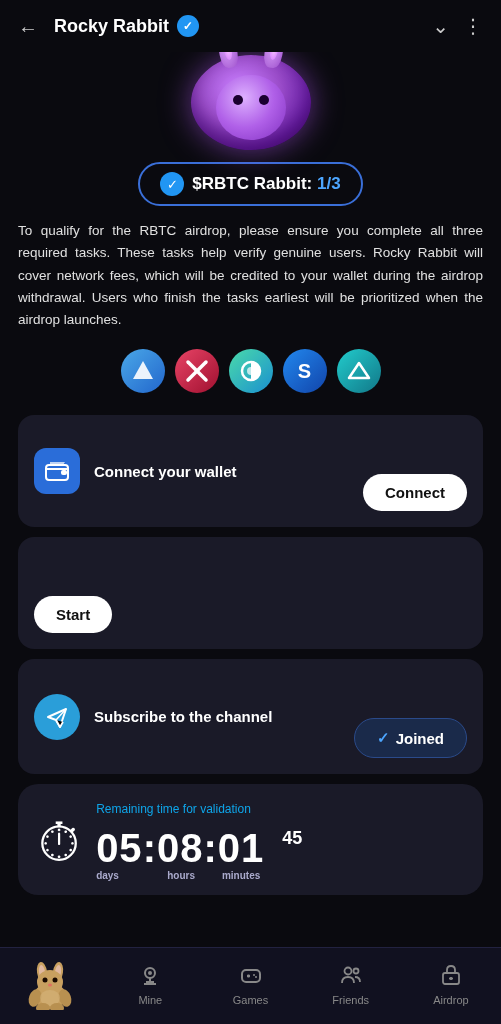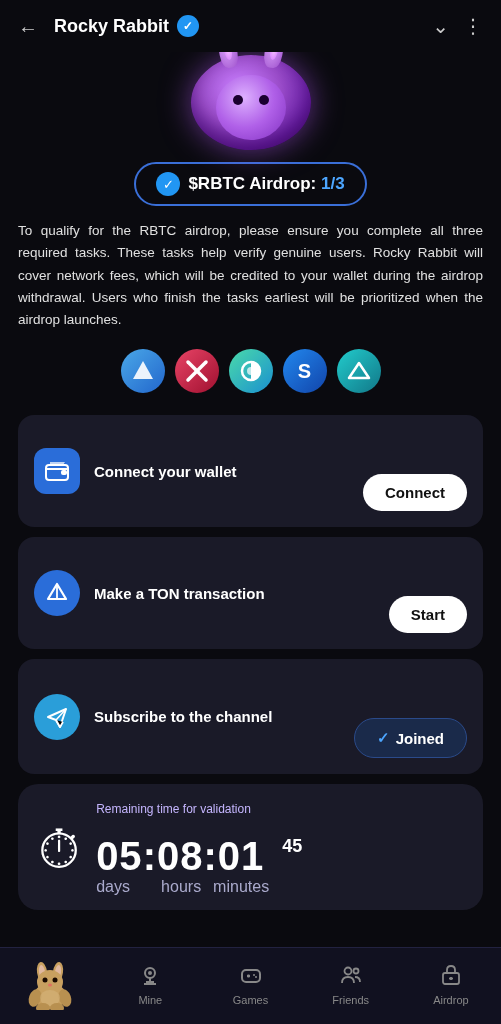--- a/index.html
+++ b/index.html
@@ -297,22 +297,22 @@
     }
     .timer-clock {
       font-size: 54px;
       line-height: 1;
     }
     .timer-right {
       flex: 1;
     }
     .timer-label {
       font-size: 12px;
-      color: #c4b5fd;
-      margin-bottom: 20px;
+      color: #0ea5e9;
+      margin-bottom: 12px;
     }
     .timer-display {
       display: flex;
       align-items: baseline;
       gap: 2px;
     }
     .timer-numbers {
       font-size: 40px;
       font-weight: 700;
       letter-spacing: 1px;
@@ -323,24 +323,25 @@
       font-weight: 700;
       margin-left: 16px;
       align-self: flex-start;
     }
     .timer-units {
       display: flex;
       gap: 0;
       margin-top: 2px;
     }
     .timer-unit {
-      font-size: 16px;
+      font-size: 10px;
       color: #aaaacc;
       width: 60px;
       text-align: center;
+      font-weight: bold;
     }
     .timer-unit:first-child { width: 55px; text-align: left; }
 
     
     .bottom-nav {
       position: fixed;
       bottom: 0;
       left: 0;
       width: 501px;
       background: #111120;
@@ -412,21 +413,21 @@
             <div class="rabbit-eye"></div>
           </div>
         </div>
       </div>
     </div>
   </div>
 
   <div class="airdrop-badge">
     <div class="badge-check">✓</div>
     <span class="badge-text">
-      <span>$RBTC Airdrop:</span>
+      <span>$RBTC Rabbit:</span>
       <span class="badge-count">1/3</span>
     </span>
   </div>
 
   <div class="description">To qualify for the RBTC airdrop, please ensure you complete all three required tasks. These tasks help verify genuine users. Rocky Rabbit will cover network fees, which will be credited to your wallet during the airdrop withdrawal. Users who finish the tasks earliest will be prioritized when the airdrop launches.</div>
 
   <div class="partners-row">
     <div class="partner-logo p1">
       <svg width="28" height="28" viewBox="0 0 28 28">
         <path d="M14 4 L24 22 L4 22 Z" fill="white" opacity="0.9"></path>
@@ -464,29 +465,20 @@
           <path d="M3 12 L25 12" stroke="white" stroke-width="2"></path>
           <path d="M7 8 L20 8 L22 5 L7 5 Z" fill="white" opacity="0.7"></path>
         </svg>
       </div>
       <span class="task-title">Connect your wallet</span>
     </div>
     <button class="task-btn btn-connect">Connect</button>
   </div>
 
   <div class="task-card">
-    <div class="task-left">
-      <div class="task-icon task-icon-ton">
-        <svg width="28" height="28" viewBox="0 0 28 28">
-          <polygon points="14,5 23,20 5,20" fill="none" stroke="white" stroke-width="2.2" stroke-linejoin="round"></polygon>
-          <line x1="14" y1="5" x2="14" y2="20" stroke="white" stroke-width="1.8"></line>
-        </svg>
-      </div>
-      <span class="task-title">Make a TON transaction</span>
-    </div>
     <button class="task-btn btn-start">Start</button>
   </div>
 
   <div class="task-card">
     <div class="task-left">
       <div class="task-icon task-icon-telegram">
         <svg width="28" height="28" viewBox="0 0 28 28">
           <path d="M5 14 L23 6 L17 24 L13 17 L5 14 Z" fill="none" stroke="white" stroke-width="2" stroke-linejoin="round"></path>
           <path d="M13 17 L17 24 L20 19" stroke="white" stroke-width="1.8" stroke-linejoin="round"></path>
           <line x1="13" y1="17" x2="23" y2="6" stroke="white" stroke-width="1.5"></line>

